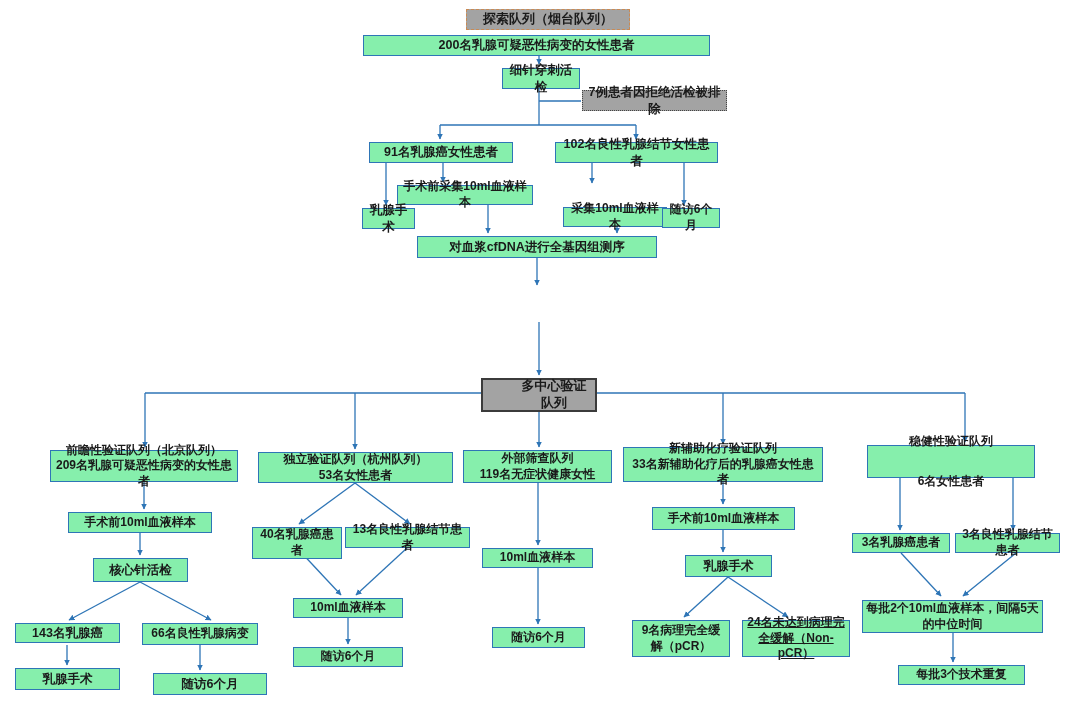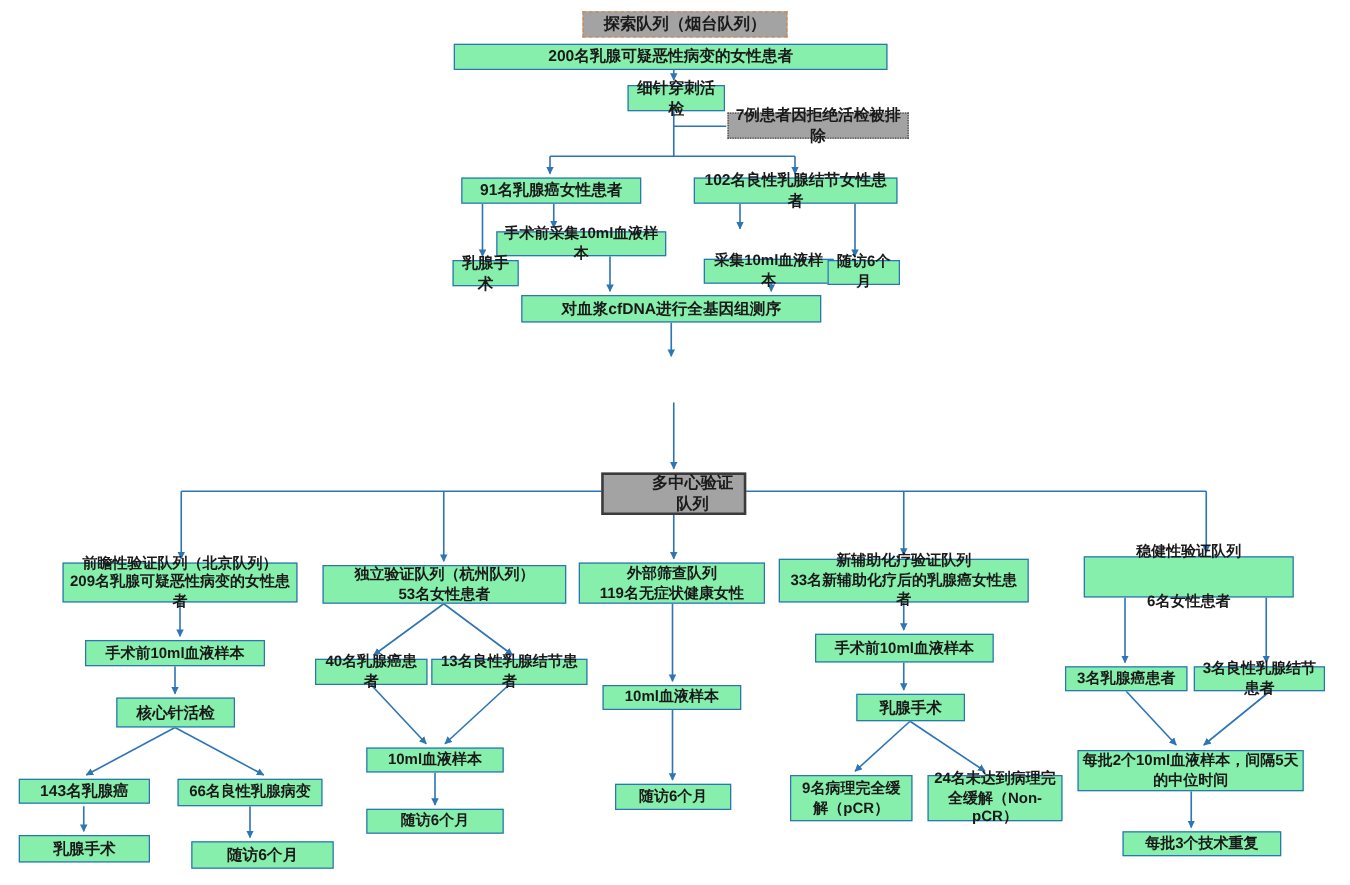--- a/index.html
+++ b/index.html
@@ -118,40 +118,40 @@
   <div class="node" style="left:93px;top:558px;width:95px;height:24px;">核心针活检</div>
   <div class="node" style="left:15px;top:623px;width:105px;height:20px;">143名乳腺癌</div>
   <div class="node small" style="left:142px;top:623px;width:116px;height:22px;">66名良性乳腺病变</div>
   <div class="node" style="left:15px;top:668px;width:105px;height:22px;">乳腺手术</div>
   <div class="node" style="left:153px;top:673px;width:114px;height:22px;">随访6个月</div>
 
   <div class="node h2" style="left:258px;top:452px;width:195px;height:31px;">
     <span>独立验证队列（杭州队列）</span>
     <span>53名女性患者</span>
   </div>
-  <div class="node small" style="left:252px;top:527px;width:90px;height:21px;">40名乳腺癌患者</div>
+  <div class="node small" style="left:252px;top:527px;width:90px;height:32px;">40名乳腺癌患者</div>
   <div class="node small" style="left:345px;top:527px;width:125px;height:21px;">13名良性乳腺结节患者</div>
   <div class="node small" style="left:293px;top:598px;width:110px;height:20px;">10ml血液样本</div>
   <div class="node small" style="left:293px;top:647px;width:110px;height:20px;">随访6个月</div>
 
   <div class="node h2" style="left:463px;top:450px;width:149px;height:33px;">
     <span>外部筛查队列</span>
     <span>119名无症状健康女性</span>
   </div>
   <div class="node small" style="left:482px;top:548px;width:111px;height:20px;">10ml血液样本</div>
   <div class="node small" style="left:492px;top:627px;width:93px;height:21px;">随访6个月</div>
 
   <div class="node h2" style="left:623px;top:447px;width:200px;height:35px;">
     <span>新辅助化疗验证队列</span>
     <span>33名新辅助化疗后的乳腺癌女性患者</span>
   </div>
   <div class="node small" style="left:652px;top:507px;width:143px;height:23px;">手术前10ml血液样本</div>
   <div class="node" style="left:685px;top:555px;width:87px;height:22px;">乳腺手术</div>
   <div class="node small" style="left:632px;top:620px;width:98px;height:37px;">9名病理完全缓解（pCR）</div>
-  <div class="node small" style="left:742px;top:620px;width:108px;height:37px;">24名未达到病理完全缓解（Non-pCR）</div>
+  <div class="node small" style="left:742px;top:620px;width:108px;height:37px;text-decoration:underline;">24名未达到病理完全缓解（Non-pCR）</div>
 
   <div class="node h2" style="left:867px;top:445px;width:168px;height:33px;gap:24px;">
     <span>稳健性验证队列</span>
     <span>6名女性患者</span>
   </div>
   <div class="node small" style="left:852px;top:533px;width:98px;height:20px;">3名乳腺癌患者</div>
   <div class="node small" style="left:955px;top:533px;width:105px;height:20px;">3名良性乳腺结节患者</div>
   <div class="node small" style="left:862px;top:600px;width:181px;height:33px;">每批2个10ml血液样本，间隔5天的中位时间</div>
   <div class="node small" style="left:898px;top:665px;width:127px;height:20px;">每批3个技术重复</div>
 

